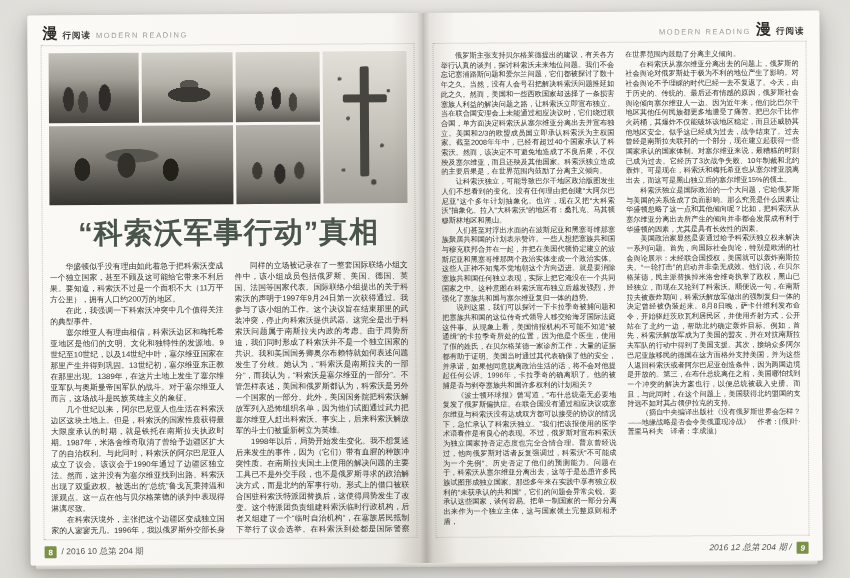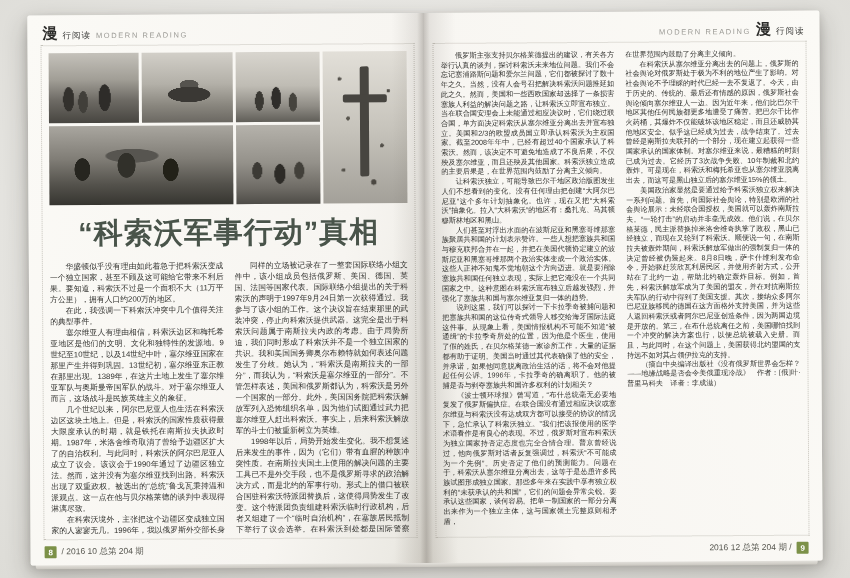--- a/index.html
+++ b/index.html
@@ -26,21 +26,21 @@
   .gutter {
     position:absolute; top:0; bottom:0; left:50%; width:64px; margin-left:-32px; z-index:5; pointer-events:none;
     background: linear-gradient(to right, rgba(60,52,44,0) 0%, rgba(60,52,44,.10) 40%, rgba(60,52,44,.28) 50%, rgba(60,52,44,.10) 60%, rgba(60,52,44,0) 100%);
   }
 
   
   .pg-header { position:absolute; top:8px; height:20px; display:flex; align-items:baseline; gap:5px; z-index:3; }
   .page-left  .pg-header { left:15px; }
   .page-right .pg-header { right:15px; flex-direction:row; }
   .logo-char { font-family:"DejaVu Serif", serif; font-weight:bold; font-size:15px; color:#2c2c2a; }
-  .brand-cn { font-size:8.5px; color:#3c3c3a; letter-spacing:1px; font-weight:normal; }
+  .brand-cn { font-size:8.5px; color:#3c3c3a; letter-spacing:1px; font-weight:bold; }
   .brand-en { font-size:7.5px; color:#9b9a95; letter-spacing:1.6px;margin-top:8px; }
 
   
   .frame {
     position:absolute; left:13px; right:9px; top:30px; bottom:25px;
     border:1px dotted #c6c3bb; padding:7px 7px 6px 7px; overflow:hidden;
   }
   .page-right .frame { left:9px; right:13px; }
 
   
@@ -114,21 +114,21 @@
   .col { flex:1; text-align:justify; color:#32322f; overflow:hidden; }
   .page-left  .col { font-size:7.8px; line-height:11px; height:273px; }
   .page-right .col { font-size:7.2px; line-height:9.7px; height:478px; }
   .col p { text-indent:2em; margin:0; }
   .col p.cont { text-indent:0; }
   .col p.attribution { color:#3a3a36; font-family:"Liberation Serif", serif; }
 
   
   .pg-footer { position:absolute; bottom:7px; display:flex; align-items:center; gap:5px; font-size:8.5px; color:#56564f; z-index:3; }
   .page-left  .pg-footer { left:14px; }
-  .page-right .pg-footer { right:14px; }
+  .page-right .pg-footer { right:14px;font-style:italic; }
   .pagenum-box {
     width:12px; height:12px; background:#7c9148; color:#ffffff;
     font-size:8px; font-weight:bold; display:flex; align-items:center; justify-content:center;
     border-radius:1px;
   }
 </style>
 </head>
 <body>
 
 <div class="spread">
@@ -185,20 +185,21 @@
         <div class="col">
           <p>俄罗斯主张支持贝尔格莱德提出的建议，有关各方举行认真的谈判，探讨科索沃未来地位问题。我们不会忘记塞浦路斯问题和爱尔兰问题，它们都被探讨了数十年之久。当然，没有人会号召把解决科索沃问题推延如此之久。然而，美国和一些西欧国家却选择了一条损害塞族人利益的解决问题之路，让科索沃立即宣布独立。当在联合国安理会上未能通过相应决议时，它们绕过联合国，单方面决定科索沃从塞尔维亚分离出去并宣布独立。美国和2/3的欧盟成员国立即承认科索沃为主权国家。截至2008年年中，已经有超过40个国家承认了科索沃。然而，该决定不可避免地造成了不良后果，不仅殃及塞尔维亚，而且还殃及其他国家。科索沃独立造成的主要后果是，在世界范围内鼓励了分离主义倾向。</p>
           <p>让科索沃独立，可能导致巴尔干地区政治版图发生人们不想看到的变化。没有任何理由把创建“大阿尔巴尼亚”这个多年计划抽象化。也许，现在又把“大科索沃”抽象化。拉入“大科索沃”的地区有：桑扎克、马其顿穆斯林地区和黑山。</p>
           <p>人们甚至对浮出水面的在波斯尼亚和黑塞哥维那塞族聚居共和国的计划表示赞许。一些人想把塞族共和国与穆克联邦合并在一起，并把在美国代顿协定建立的波斯尼亚和黑塞哥维那两个政治实体变成一个政治实体。这些人正神不知鬼不觉地朝这个方向迈进。就是要消除塞族共和国任何独立表现，实际上把它淹没在一个共同国家之中。这种意图在科索沃宣布独立后越发强烈，并强化了塞族共和国与塞尔维亚复归一体的趋势。</p>
           <p>说到这里，我们可以探讨一下卡拉季奇被捕问题和把塞族共和国的这位传奇式领导人移交给海牙国际法庭这件事。从现象上看，美国情报机构不可能不知道“被通缉”的卡拉季奇所处的位置，因为他是个医生，使用了假的姓氏，在贝尔格莱德一家诊所工作，大量的证据都有助于证明。美国当时通过其代表确保了他的安全，并承诺，如果他同意脱离政治生活的话，将不会对他提起任何公诉。1996年，卡拉季奇的确离职了。他的被捕是否与剥夺塞族共和国许多权利的计划相关？</p>
           <p>《波士顿环球报》曾写道，“布什总统毫无必要地复发了俄罗斯偏执症。在联合国没有通过相应决议或塞尔维亚与科索沃没有达成双方都可以接受的协议的情况下，急忙承认了科索沃独立。”我们把该报使用的医学术语看作是有良心的表现。不过，俄罗斯对宣布科索沃为独立国家持否定态度也完全合情合理。普京曾经说过，他向俄罗斯对话者反复强调过，科索沃“不可能成为一个先例”。历史否定了他们的预测能力。问题在于，科索沃从塞尔维亚分离出去，这等于是怂恿许多民族试图形成独立国家。那些多年来在实践中享有独立权利的“未获承认的共和国”，它们的问题会异常尖锐。要承认这些国家，谈何容易。把单一制国家的一部分分离出来作为一个独立主体，这与国家领土完整原则相矛盾，</p>
         </div>
         <div class="col">
           <p class="cont">在世界范围内鼓励了分离主义倾向。</p>
           <p>在科索沃从塞尔维亚分离出去的问题上，俄罗斯的社会舆论对俄罗斯处于极为不利的地位产生了影响。对社会舆论不予理睬的时代已经一去不复返了。今天，由于历史的、传统的、最后还有情感的原因，俄罗斯社会舆论倾向塞尔维亚人一边。因为近年来，他们比巴尔干地区其他任何民族都更多地遭受了痛苦。把巴尔干比作火药桶，其爆炸不仅能破坏该地区稳定，而且还威胁其他地区安全。似乎这已经成为过去，战争结束了。过去曾经是南斯拉夫联邦的一个部分，现在建立起获得一些国家承认的国家体制。对塞尔维亚来说，最糟糕的时刻已成为过去。它经历了3次战争失败、10年制裁和北约轰炸。可是现在，科索沃和梅托希亚也从塞尔维亚脱离出去，而这可是黑山独立后的塞尔维亚15%的领土。</p>
+          <p>科索沃独立是国际政治的一个大问题，它给俄罗斯与美国的关系造成了负面影响。那么究竟是什么因素让华盛顿忽略了这一点和其他倾向呢？比如，把科索沃从塞尔维亚分离出去所产生的倾向并非都会发展成有利于华盛顿的因素，尤其是具有长效性的因素。</p>
           <p>美国政治家显然是要通过给予科索沃独立权来解决一系列问题。首先，向国际社会舆论，特别是欧洲的社会舆论展示：未经联合国授权，美国就可以轰炸南斯拉夫。“一轮打击”的启动并非毫无成效。他们说，在贝尔格莱德，民主派替换掉米洛舍维奇执掌了政权，黑山已经独立，而现在又轮到了科索沃。顺便说一句，在南斯拉夫被轰炸期间，科索沃解放军做出的强制复归一体的决定曾经被伪装起来。8月8日晚，萨卡什维利发布命令，开始驱赶茨欣瓦利居民区，并使用齐射方式，公开站在了北约一边，帮助北约确定轰炸目标。例如，首先，科索沃解放军成为了美国的盟友，并在对抗南斯拉夫军队的行动中得到了美国支援。其次，接纳众多阿尔巴尼亚族移民的德国在这方面格外支持美国，并为这些人返回科索沃或者阿尔巴尼亚创造条件，因为两国边境是开放的。第三，在布什总统离任之前，美国哪怕找到一个冲突的解决方案也行，以便总统被载入史册。而且，与此同时，在这个问题上，美国获得北约盟国的支持远不如对其占领伊拉克的支持。</p>
           <p class="attribution">（摘自中央编译出版社《没有俄罗斯世界会怎样？——地缘战略是否会令美俄重现冷战》　作者：[俄]叶·普里马科夫　译者：李成滋）</p>
         </div>
       </div>
     </div>
 
     <div class="pg-footer">
       <span>2016 12 总第 204 期 /</span>
       <span class="pagenum-box">9</span>
     </div>

